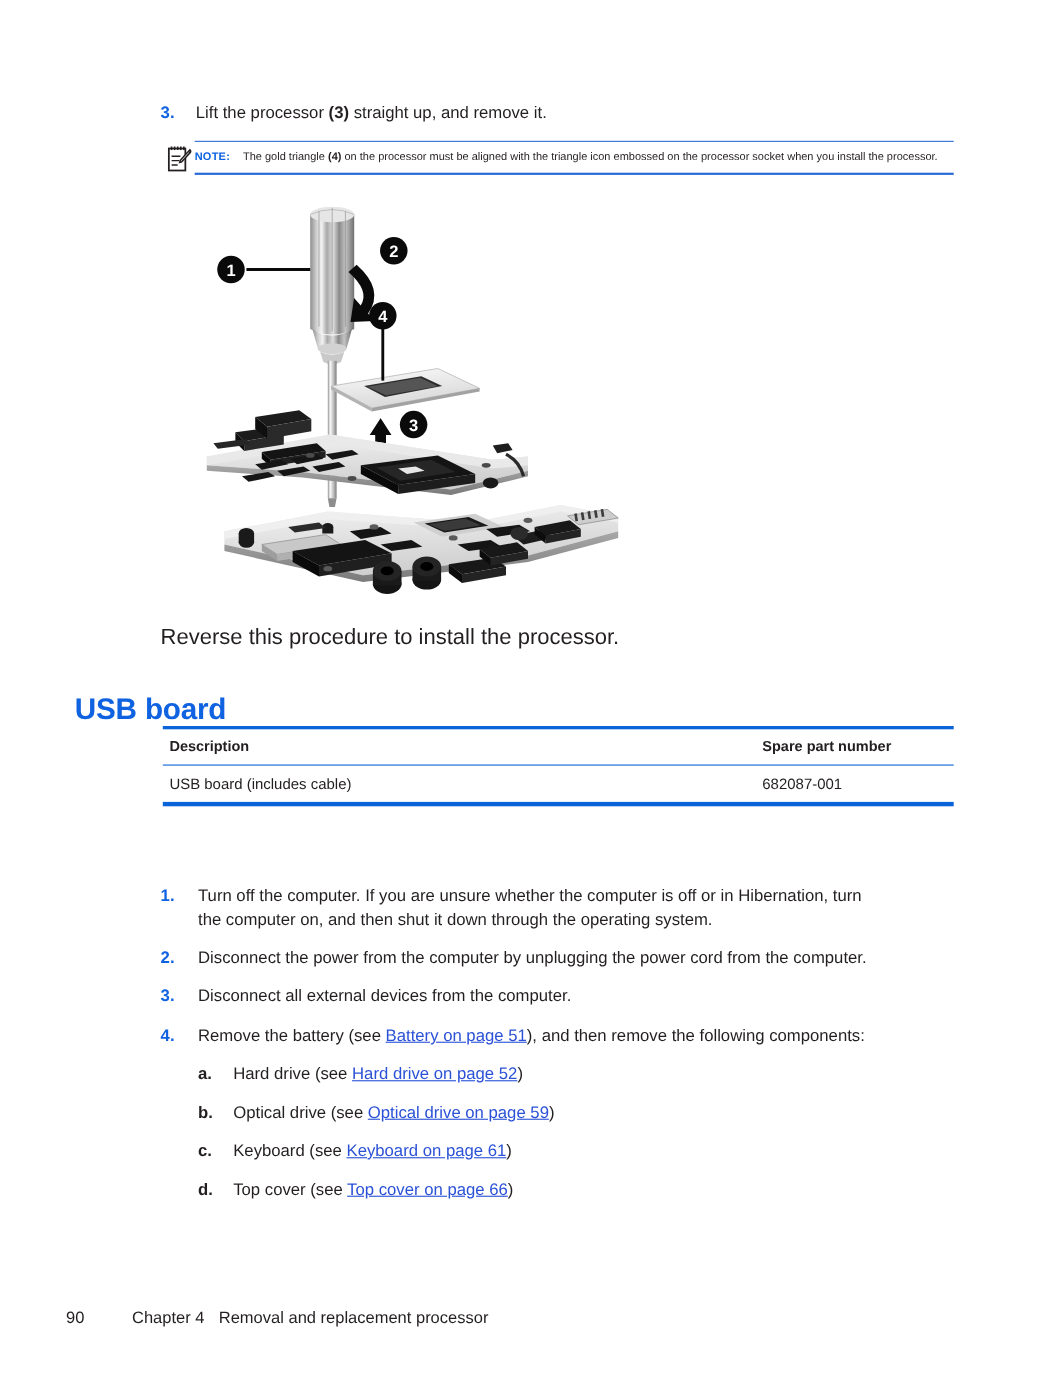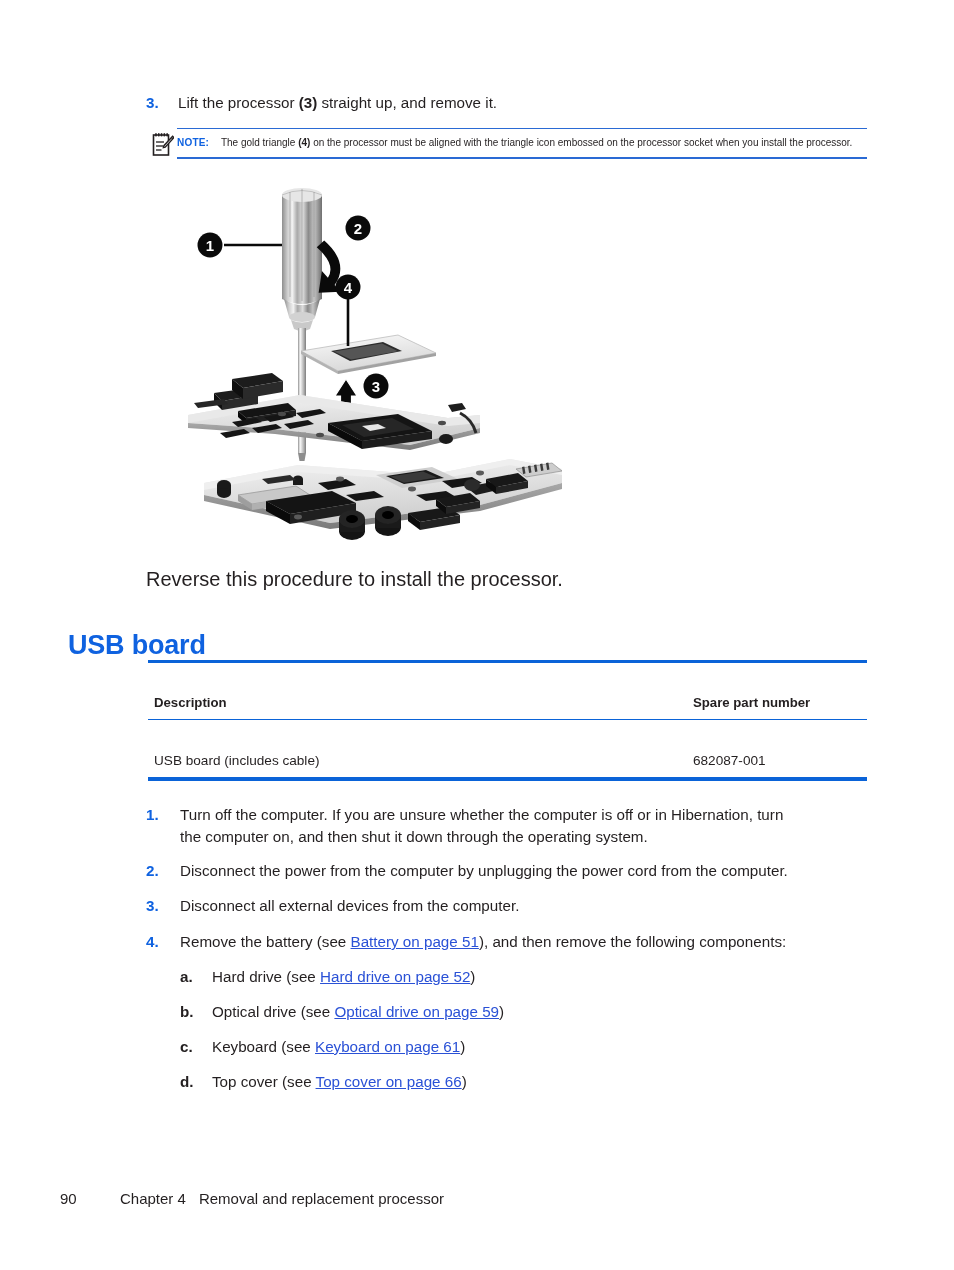--- a/index.html
+++ b/index.html
@@ -109,21 +109,20 @@
     top: 660px;
     width: 719px;
   }
   .rule-top    { height: 2.6px; background: #0a63d8; }
   .rule-mid    { height: 1.6px; background: #0a63d8; }
   .rule-bottom { height: 3.4px; background: #0a63d8; }
 
   .trow {
     display: flex;
     align-items: center;
-    margin-top: 24px;
   }
   .trow.head { height: 32px; }
   .trow.data { height: 33px; }
 
   .cell-desc { flex: 1 1 auto; padding-left: 6px; }
   .cell-part { flex: 0 0 180px; padding-left: 6px; }
 
   .th { font-size: 13.2px; font-weight: bold; color: #231f20; }
   .td { font-size: 13.6px; color: #231f20; }
 

